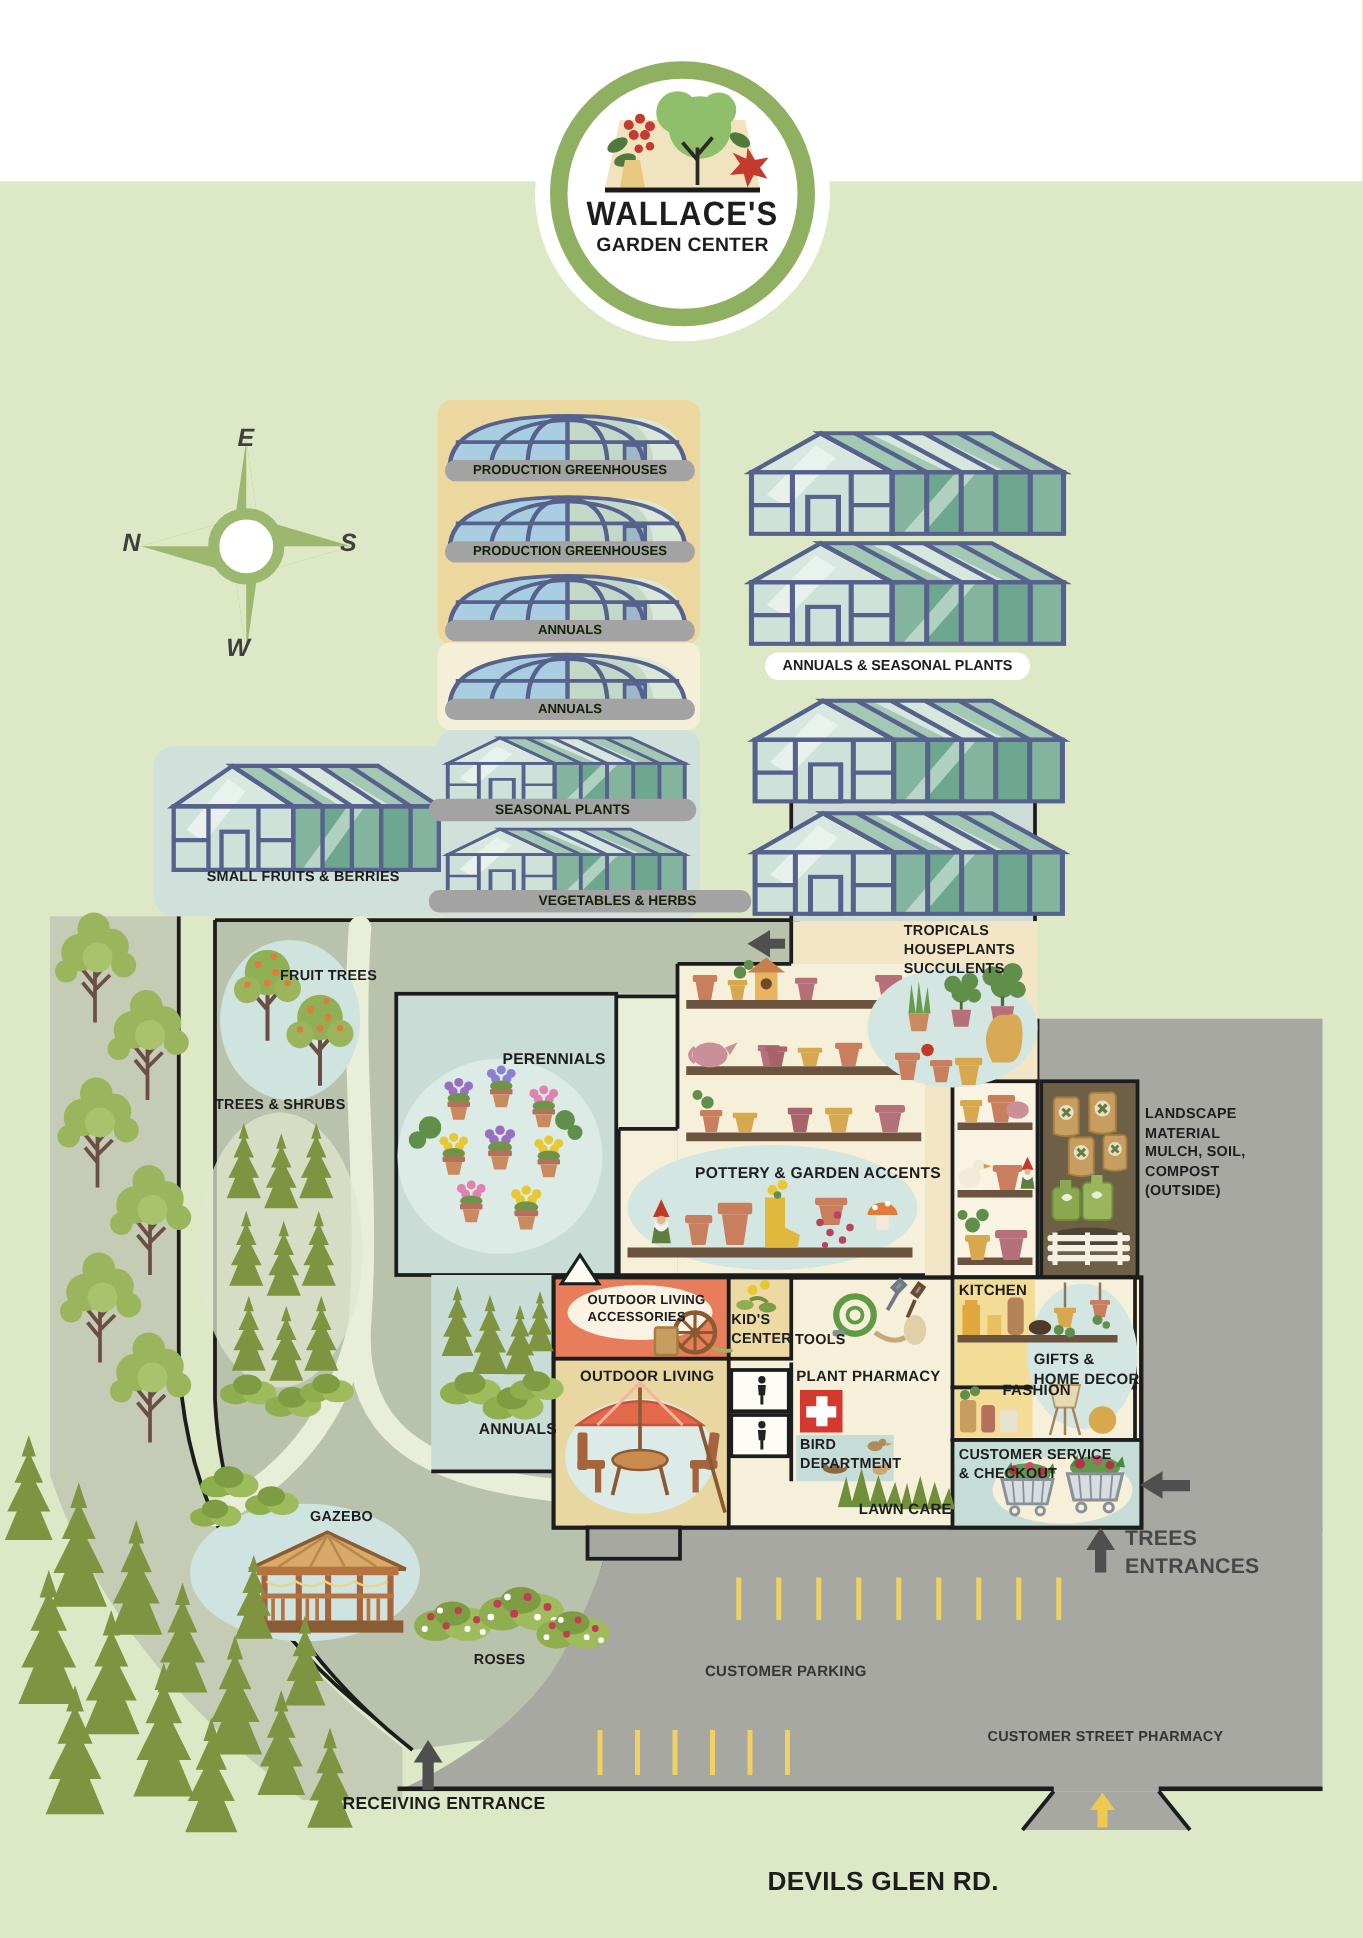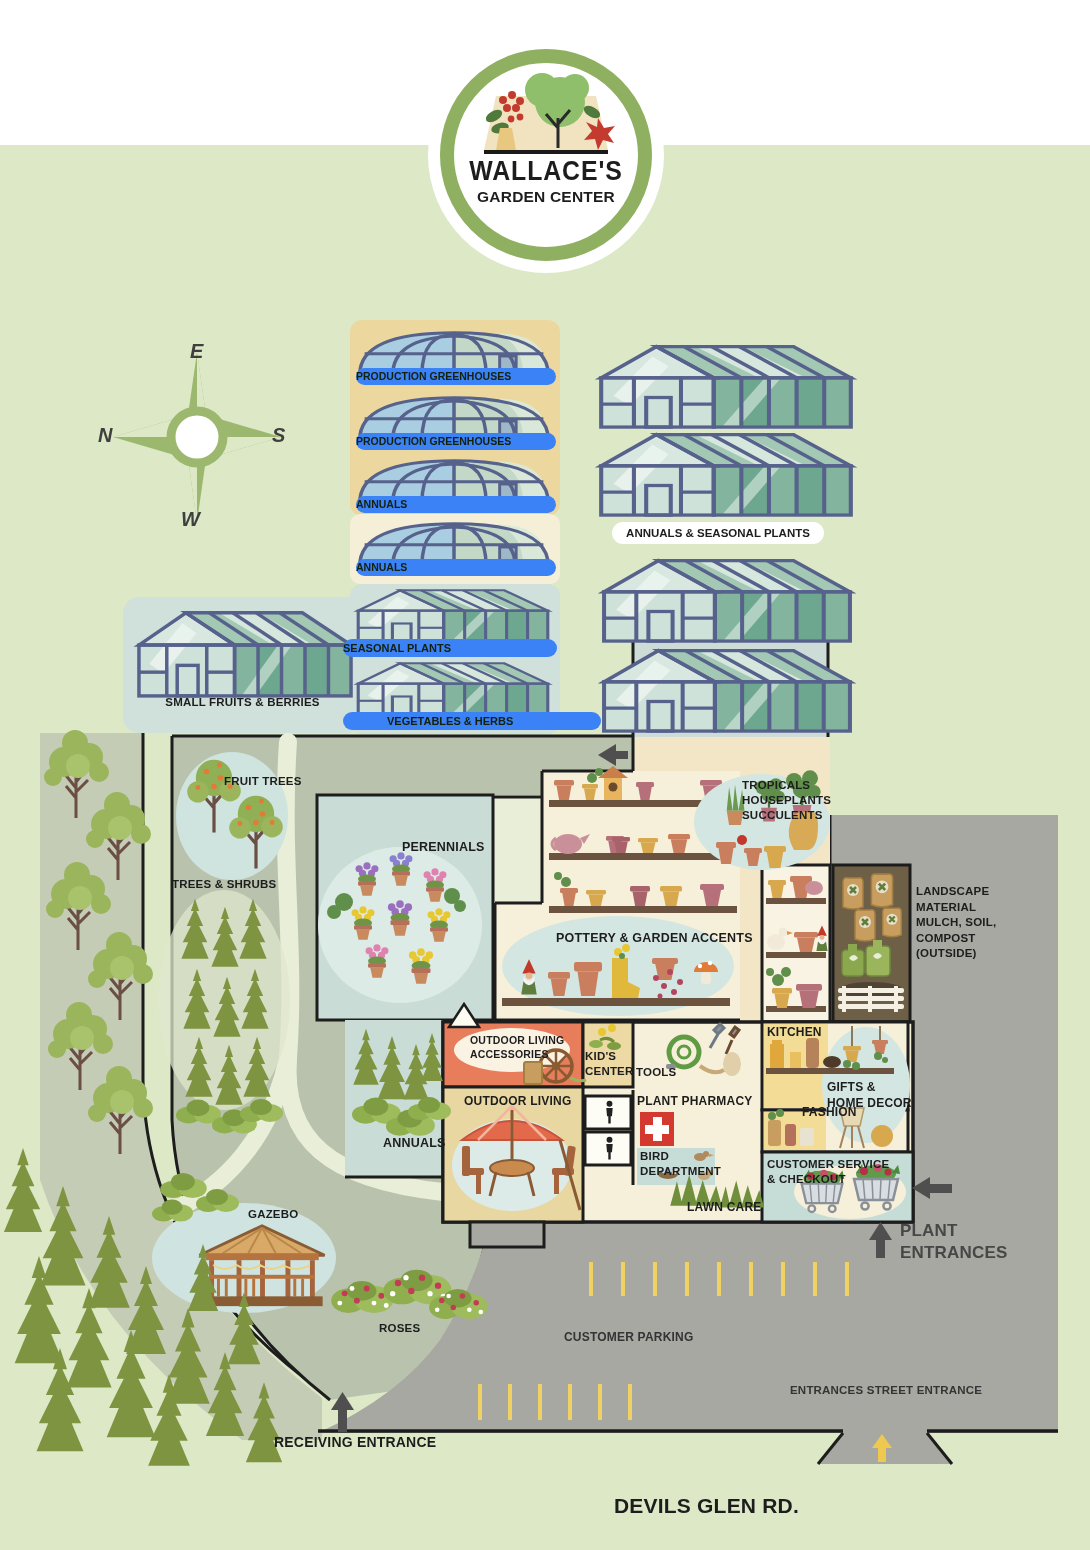--- a/index.html
+++ b/index.html
@@ -1,21 +1,21 @@
 <!DOCTYPE html>
 <html><head>
 <meta charset="utf-8">
 <style>
   html,body{margin:0;padding:0;background:#dde9c6;}
   #stage{position:relative;width:1090px;height:1550px;background:#dde9c6;overflow:hidden;
          font-family:"Liberation Sans",sans-serif;}
   #base{position:absolute;left:0;top:0;}
   .lbl{position:absolute;font-weight:800;color:#1d1d1d;white-space:nowrap;letter-spacing:.2px;
        font-family:"Liberation Sans",sans-serif;}
-  .pill{position:absolute;background:#3b82f6;border-radius:9px;
+  .pill{position:absolute;background:#a3a3a3;border-radius:9px;text-align:center;
         font-size:10.5px;font-weight:800;color:#14210a;height:17px;line-height:17px;}
   .whitepill{position:absolute;background:#ffffff;border-radius:11px;text-align:center;
         font-size:11.5px;font-weight:800;color:#1d1d1d;height:22px;line-height:22px;}
   .compass-letter{position:absolute;font-style:italic;font-weight:800;font-size:20px;color:#3f3f3f;}
   .c-center{text-align:center;}
   .gray{color:#474747;}
   .mid{color:#343434;text-align:center;}
 </style>
 </head>
 <body>
@@ -802,21 +802,21 @@
 <div class="lbl c-center" style="left:140px;top:696px;width:205px;font-size:11.5px;">SMALL FRUITS &amp; BERRIES</div>
 
 <div class="lbl" style="left:224px;top:775px;font-size:11.5px;">FRUIT TREES</div>
 <div class="lbl" style="left:172px;top:878px;font-size:11.5px;">TREES &amp; SHRUBS</div>
 <div class="lbl" style="left:402px;top:840px;font-size:12.5px;">PERENNIALS</div>
 <div class="lbl" style="left:383px;top:1136px;font-size:12.5px;">ANNUALS</div>
 <div class="lbl" style="left:248px;top:1208px;font-size:11.5px;">GAZEBO</div>
 <div class="lbl" style="left:379px;top:1322px;font-size:11.5px;">ROSES</div>
 <div class="lbl" style="left:687px;top:1200px;font-size:12px;">LAWN CARE</div>
 
-<div class="lbl" style="left:723px;top:778px;font-size:11.5px;line-height:15px;margin-left:19px;">
+<div class="lbl" style="left:723px;top:738px;font-size:11.5px;line-height:15px;">
   <div>TROPICALS</div>
   <div>HOUSEPLANTS</div>
   <div>SUCCULENTS</div>
 </div>
 
 <div class="lbl c-center" style="left:556px;top:931px;width:170px;font-size:12.5px;">POTTERY &amp; GARDEN ACCENTS</div>
 
 <div class="lbl" style="left:916px;top:884px;font-size:11.5px;line-height:15.5px;">
   <div>LANDSCAPE</div>
   <div>MATERIAL</div>
@@ -846,21 +846,21 @@
 </div>
 <div class="lbl" style="left:636px;top:1066px;font-size:11.5px;">TOOLS</div>
 <div class="lbl" style="left:464px;top:1094px;font-size:12px;">OUTDOOR LIVING</div>
 <div class="lbl" style="left:637px;top:1094px;font-size:12px;">PLANT PHARMACY</div>
 <div class="lbl" style="left:640px;top:1149px;font-size:11.5px;line-height:15px;">
   <div>BIRD</div>
   <div>DEPARTMENT</div>
 </div>
 
 <div class="lbl gray" style="left:900px;top:1220px;font-size:17px;line-height:22px;">
-  <div>PLANT</div>
+  <div>TREES</div>
   <div>ENTRANCES</div>
 </div>
 <div class="lbl mid" style="left:564px;top:1330px;font-size:12px;">CUSTOMER PARKING</div>
-<div class="lbl mid" style="left:790px;top:1384px;font-size:11.5px;">ENTRANCES STREET ENTRANCE</div>
+<div class="lbl mid" style="left:790px;top:1384px;font-size:11.5px;">CUSTOMER STREET PHARMACY</div>
 <div class="lbl" style="left:274px;top:1434px;font-size:14px;">RECEIVING ENTRANCE</div>
 <div class="lbl" style="left:614px;top:1462px;font-size:21px;margin-top:32px;">DEVILS GLEN RD.</div>
 
 </div>
 
 </body></html>

